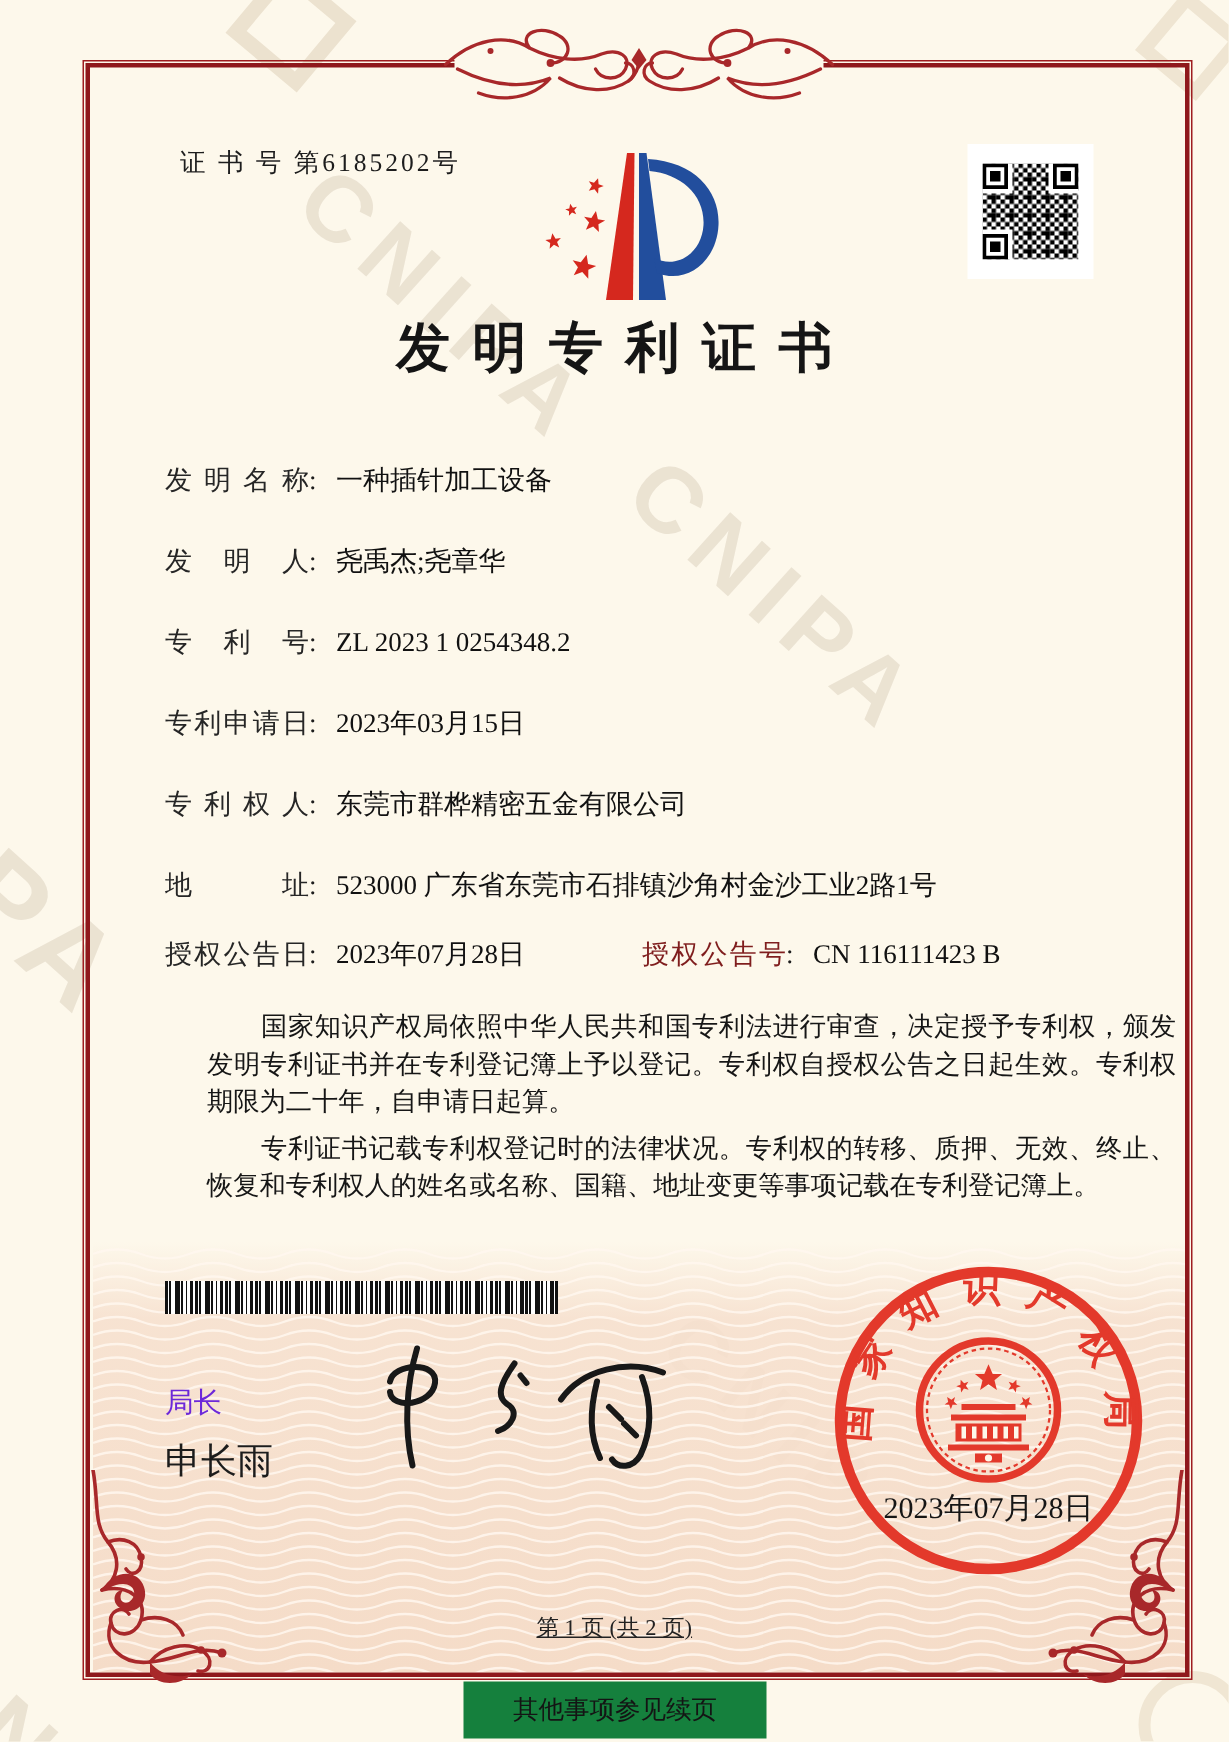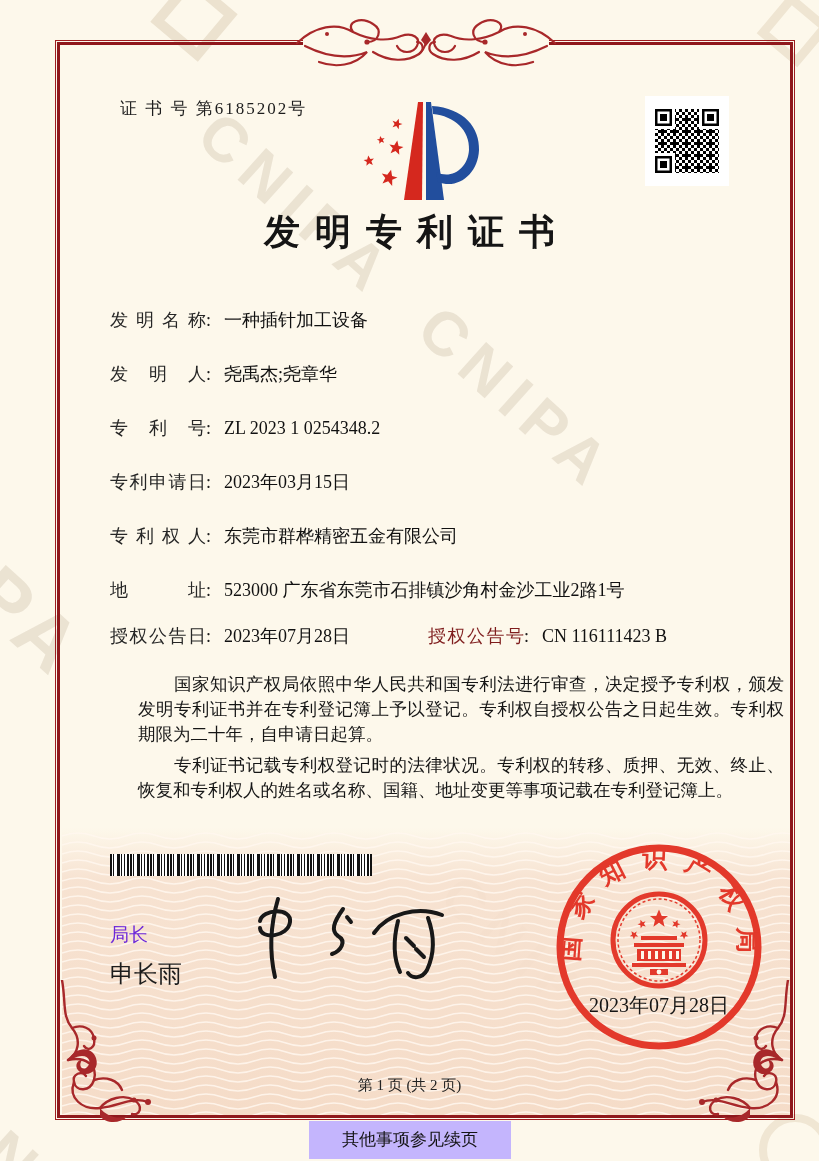--- a/index.html
+++ b/index.html
@@ -46,22 +46,22 @@
       #111 11px 12px,#fff 12px 14px,#111 14px 15px,#fff 15px 17px,#111 17px 19px,#fff 19px 20px);}
 
   .director-title{position:absolute;left:110px;top:922px;font-size:19px;
       font-family:"Liberation Sans","DejaVu Sans",sans-serif;color:#6d28d9;}
   .director-name{position:absolute;left:110px;top:958px;font-size:24px;
       font-family:"Liberation Sans","DejaVu Sans",sans-serif;color:#1c1c1c;}
   .sig{position:absolute;left:248px;top:893px;}
 
   .seal{position:absolute;left:552px;top:840px;}
 
-  .pageno{position:absolute;left:0;top:1076px;width:819px;text-align:center;font-size:15px;color:#222;}
-  .note{position:absolute;left:309px;top:1121px;width:202px;height:38px;background:#c4b5fd;
+  .pageno{position:absolute;left:0;top:1076px;width:819px;text-align:center;font-size:15px;color:#222;text-decoration:underline;}
+  .note{position:absolute;left:309px;top:1121px;width:202px;height:38px;background:#15803d;
         text-align:center;line-height:38px;font-size:17px;color:#141414;}
 
   .flourish{position:absolute;pointer-events:none;}
 </style>
 </head>
 <body>
 
 <div class="page">
 
   <div class="wm" style="left:232px;top:98px;font-size:62px;">CNIPA</div>

